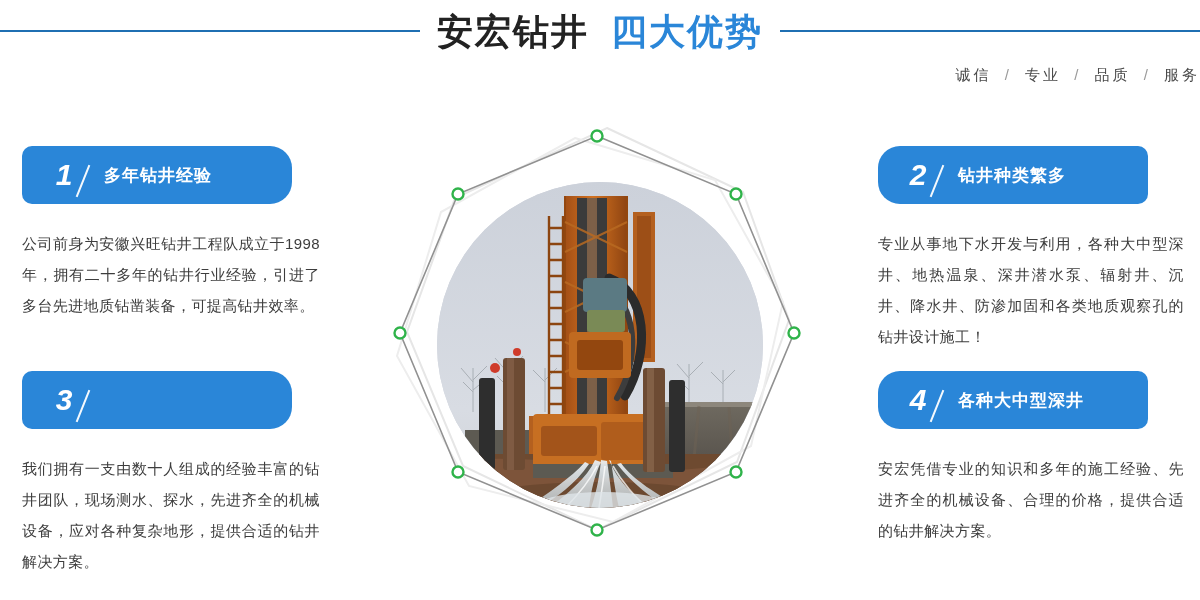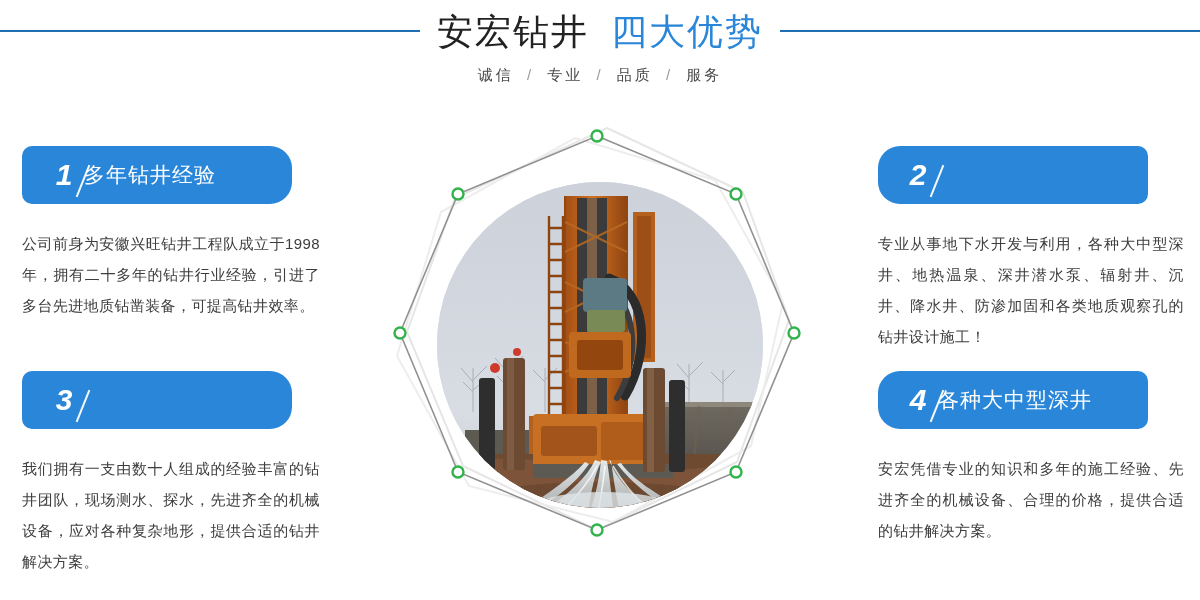--- a/index.html
+++ b/index.html
@@ -12,29 +12,29 @@
   #stage { position: relative; width: 1200px; height: 600px; }
 
   
   .hdr-rule { position:absolute; top:30px; height:2px; background:#1f6fb2; }
   .hdr-rule.left  { left:0;   width:420px; }
   .hdr-rule.right { right:0;  width:420px; }
 
   .hdr-title {
     position:absolute; top:8px; left:0; width:1200px;
     text-align:center; white-space:nowrap;
-    font-size:36px; font-weight:400; letter-spacing:2px;
+    font-size:36px; font-weight:700; letter-spacing:2px;
     line-height:48px;
   }
   .hdr-title .dark { color:#222222; }
   .hdr-title .blue { color:#2a86d8; margin-left:22px; }
 
   .hdr-sub {
     position:absolute; top:66px; left:0; width:1200px;
-    text-align:center; white-space:nowrap;
+    text-align:right; white-space:nowrap;
     font-size:15px; color:#4a4a4a; letter-spacing:3px;
   }
   .hdr-sub .sep { color:#9a9a9a; margin:0 6px; }
 
   
   .card { position:absolute; width:340px; }
   .card.left  { left:0;  }
   .card.right { right:0; }
   .card.c1 { top:146px; }
   .card.c3 { top:371px; }
@@ -55,22 +55,22 @@
     line-height:1; width:40px; flex:0 0 40px;
     display:flex; align-items:center; justify-content:center;
     position:relative; color:#ffffff;
   }
   .badge .num::after{
     content:""; position:absolute; right:0px; top:4px;
     width:2px; height:34px; background:#ffffff;
     transform:rotate(22deg); opacity:.95;
   }
   .badge .btxt {
-    font-size:21px; font-weight:400; letter-spacing:1px;
-    margin-left:0; white-space:nowrap;
+    font-size:17px; font-weight:700; letter-spacing:1px;
+    margin-left:20px; white-space:nowrap;
   }
 
   .body {
     margin-top:24px; padding:0 20px 0 22px;
     font-size:15px; line-height:31px; color:#3d3d3d;
     text-align:justify; letter-spacing:.4px;
   }
   .card.right .body { padding-left:18px; padding-right:16px; }
 
   
@@ -117,20 +117,21 @@
   <div class="card left c3">
     <div class="badge">
       <span class="num">3</span>
     </div>
     <div class="body">我们拥有一支由数十人组成的经验丰富的钻井团队，现场测水、探水，先进齐全的机械设备，应对各种复杂地形，提供合适的钻井解决方案。</div>
   </div>
 
   <div class="card right c2">
     <div class="badge">
       <span class="num">2</span>
+      <span class="btxt">钻井种类繁多</span>
     </div>
     <div class="body">专业从事地下水开发与利用，各种大中型深井、地热温泉、深井潜水泵、辐射井、沉井、降水井、防渗加固和各类地质观察孔的钻井设计施工！</div>
   </div>
 
   <div class="card right c4">
     <div class="badge">
       <span class="num">4</span>
       <span class="btxt">各种大中型深井</span>
     </div>
     <div class="body">安宏凭借专业的知识和多年的施工经验、先进齐全的机械设备、合理的价格，提供合适的钻井解决方案。</div>

